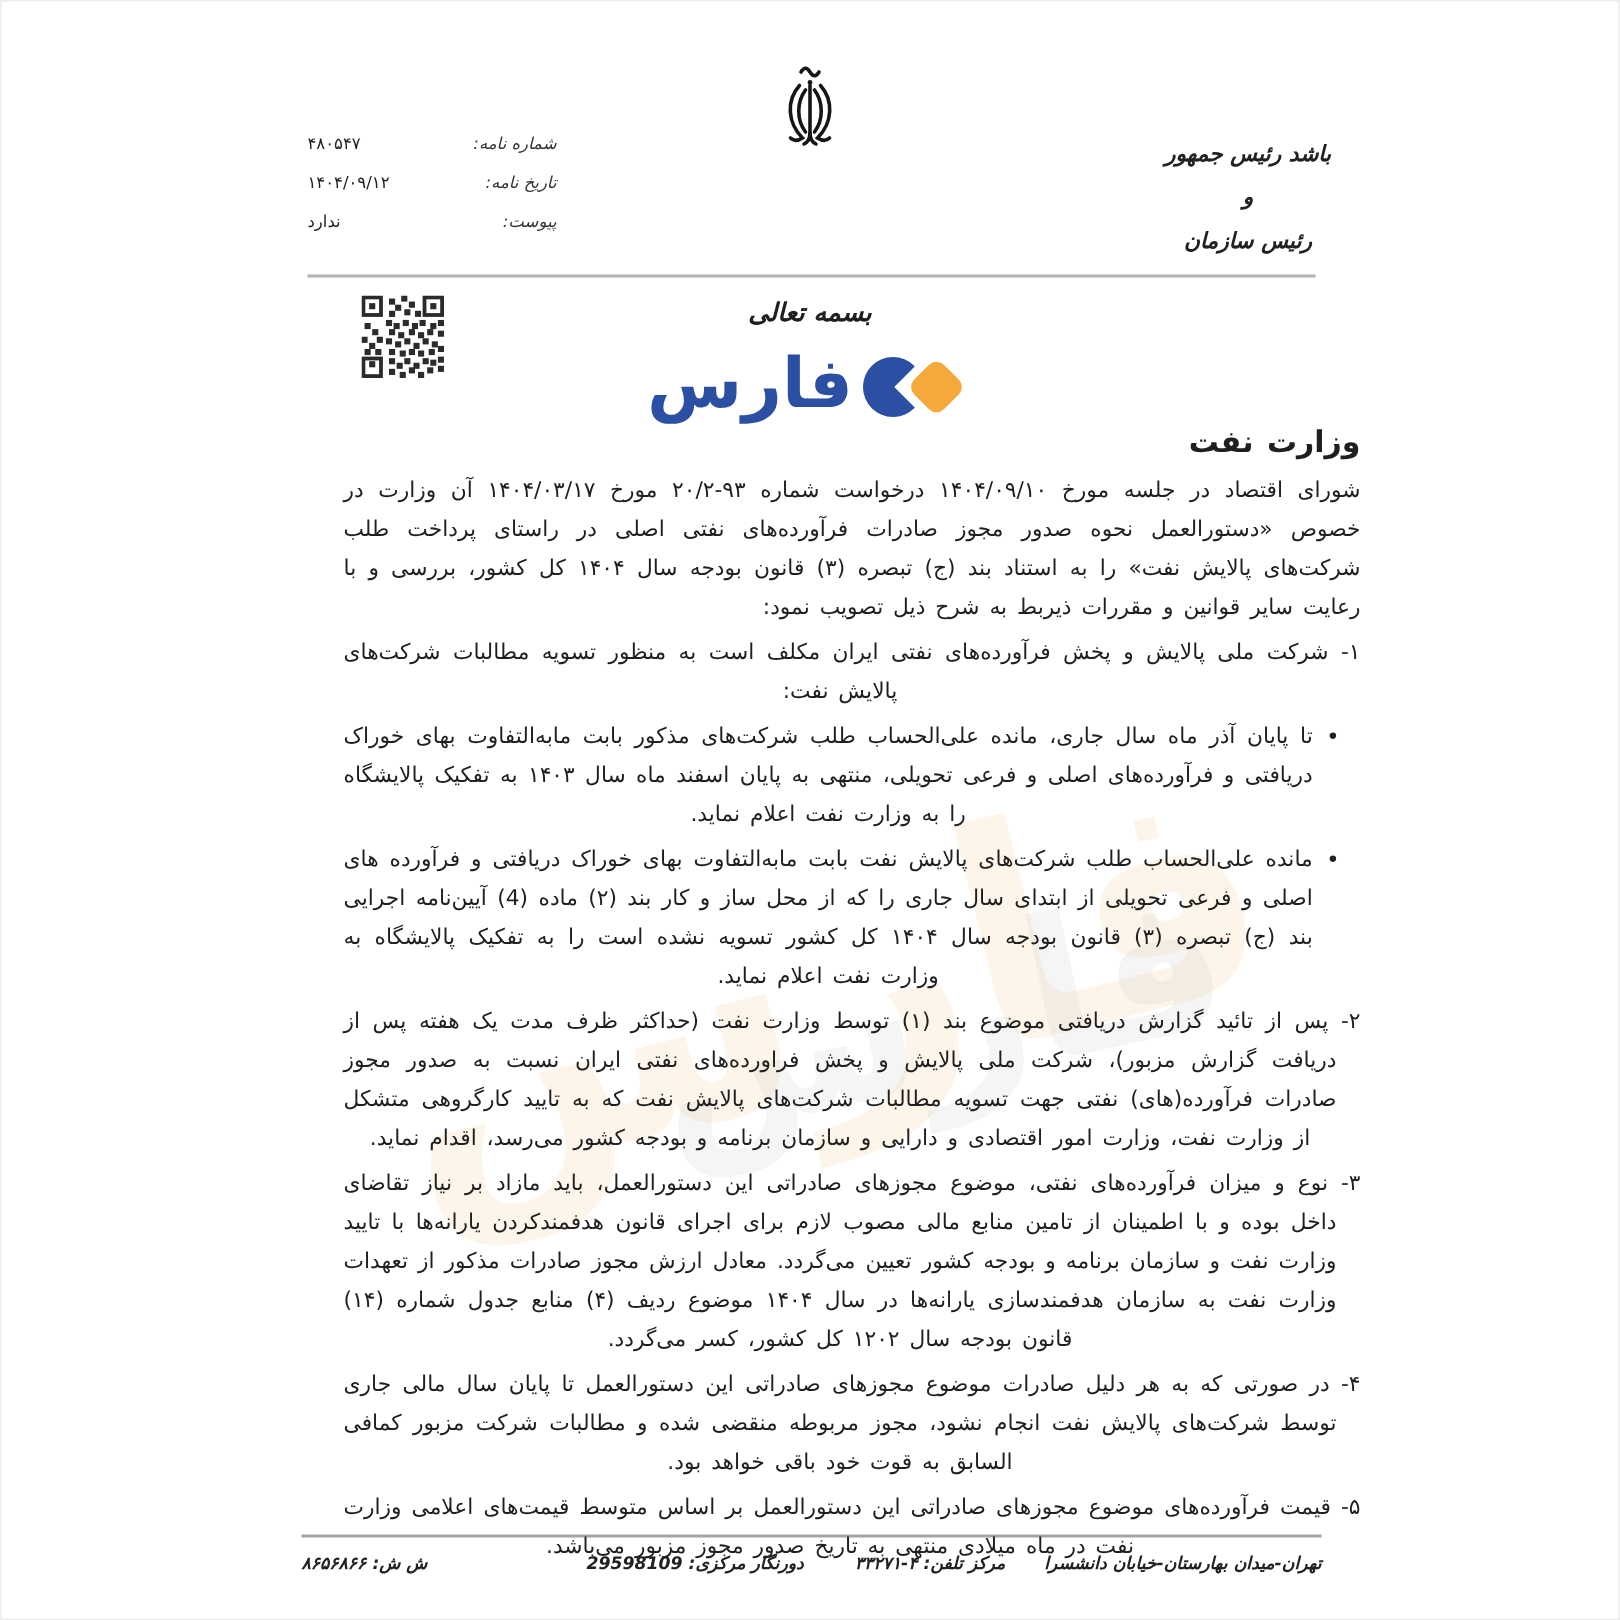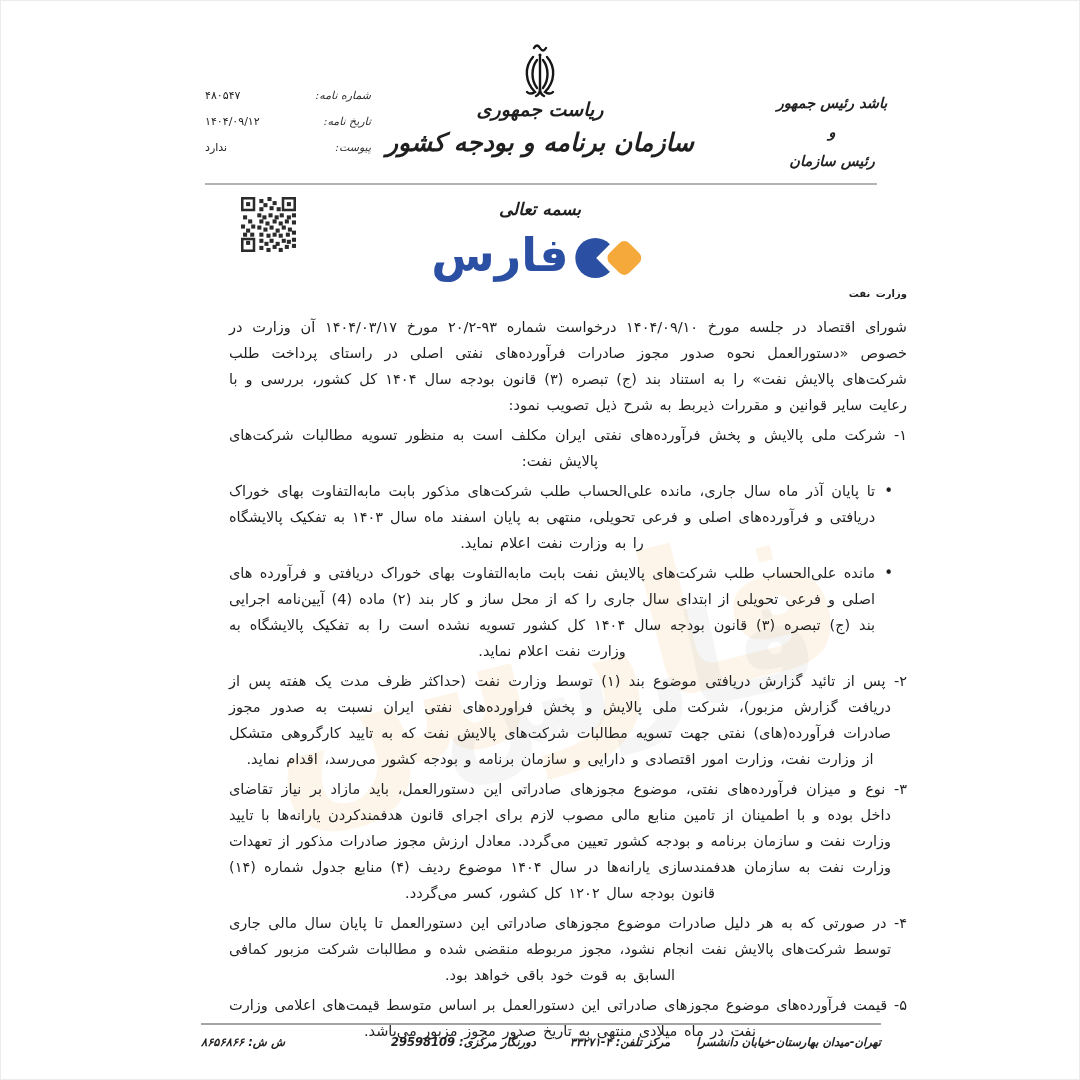--- a/index.html
+++ b/index.html
@@ -68,21 +68,21 @@
   
   .wm{position:absolute;z-index:1;font-weight:bold;pointer-events:none;white-space:nowrap;}
   .wm-yellow{top:540px;left:250px;font-size:200px;color:#f5a93b;opacity:.10;transform:rotate(-14deg);}
   .wm-gray{top:600px;left:430px;font-size:130px;color:#8a8a8a;opacity:.08;transform:rotate(-12deg);}
   
   .content{
     position:absolute;top:280px;right:172px;width:678px;z-index:2;
     font-size:14.5px;line-height:26px;word-spacing:2px;
     text-align:justify;
   }
-  .recipient{font-weight:bold;font-size:10px;margin-bottom:7px;}
+  .recipient{font-weight:bold;font-size:20px;margin-bottom:7px;}
   .para{margin:0 0 4px 0;text-align:justify;-moz-text-align-last:right;text-align-last:right;}
   .clause{
     margin:0 0 4px 0;padding-right:16px;text-indent:-16px;
     text-align:justify;-moz-text-align-last:center;text-align-last:center;
   }
   .bullets{margin:2px 0 4px 0;}
   .bullet{display:flex;margin-bottom:4px;padding-right:14px;}
   .dot{flex:0 0 auto;margin-left:9px;font-size:15px;line-height:26px;}
   .btxt{flex:1 1 auto;text-align:justify;-moz-text-align-last:center;text-align-last:center;}
   
@@ -113,24 +113,20 @@
       <line x1="22" y1="16" x2="22" y2="48"></line>
       <path d="M19,19 C13,27 13,39 19,47"></path>
       <path d="M25,19 C31,27 31,39 25,47"></path>
       <path d="M15,16 C6,26 7,41 17,51 C14,53 11,53 9,51"></path>
       <path d="M29,16 C38,26 37,41 27,51 C30,53 33,53 35,51"></path>
       <path d="M22,48 q0,5 -4,7"></path>
       <path d="M22,48 q0,5 4,7"></path>
     </svg>
   </div>
 
-  <div class="lh-center">
-    <div class="org1">ریاست جمهوری</div>
-    <div class="org2">سازمان برنامه و بودجه کشور</div>
-  </div>
 
   <div class="signer">
     <div>باشد رئیس جمهور</div>
     <div>و</div>
     <div>رئیس سازمان</div>
   </div>
 
   <div class="meta">
     <div class="meta-row">
       <span class="meta-label">شماره نامه:</span>

